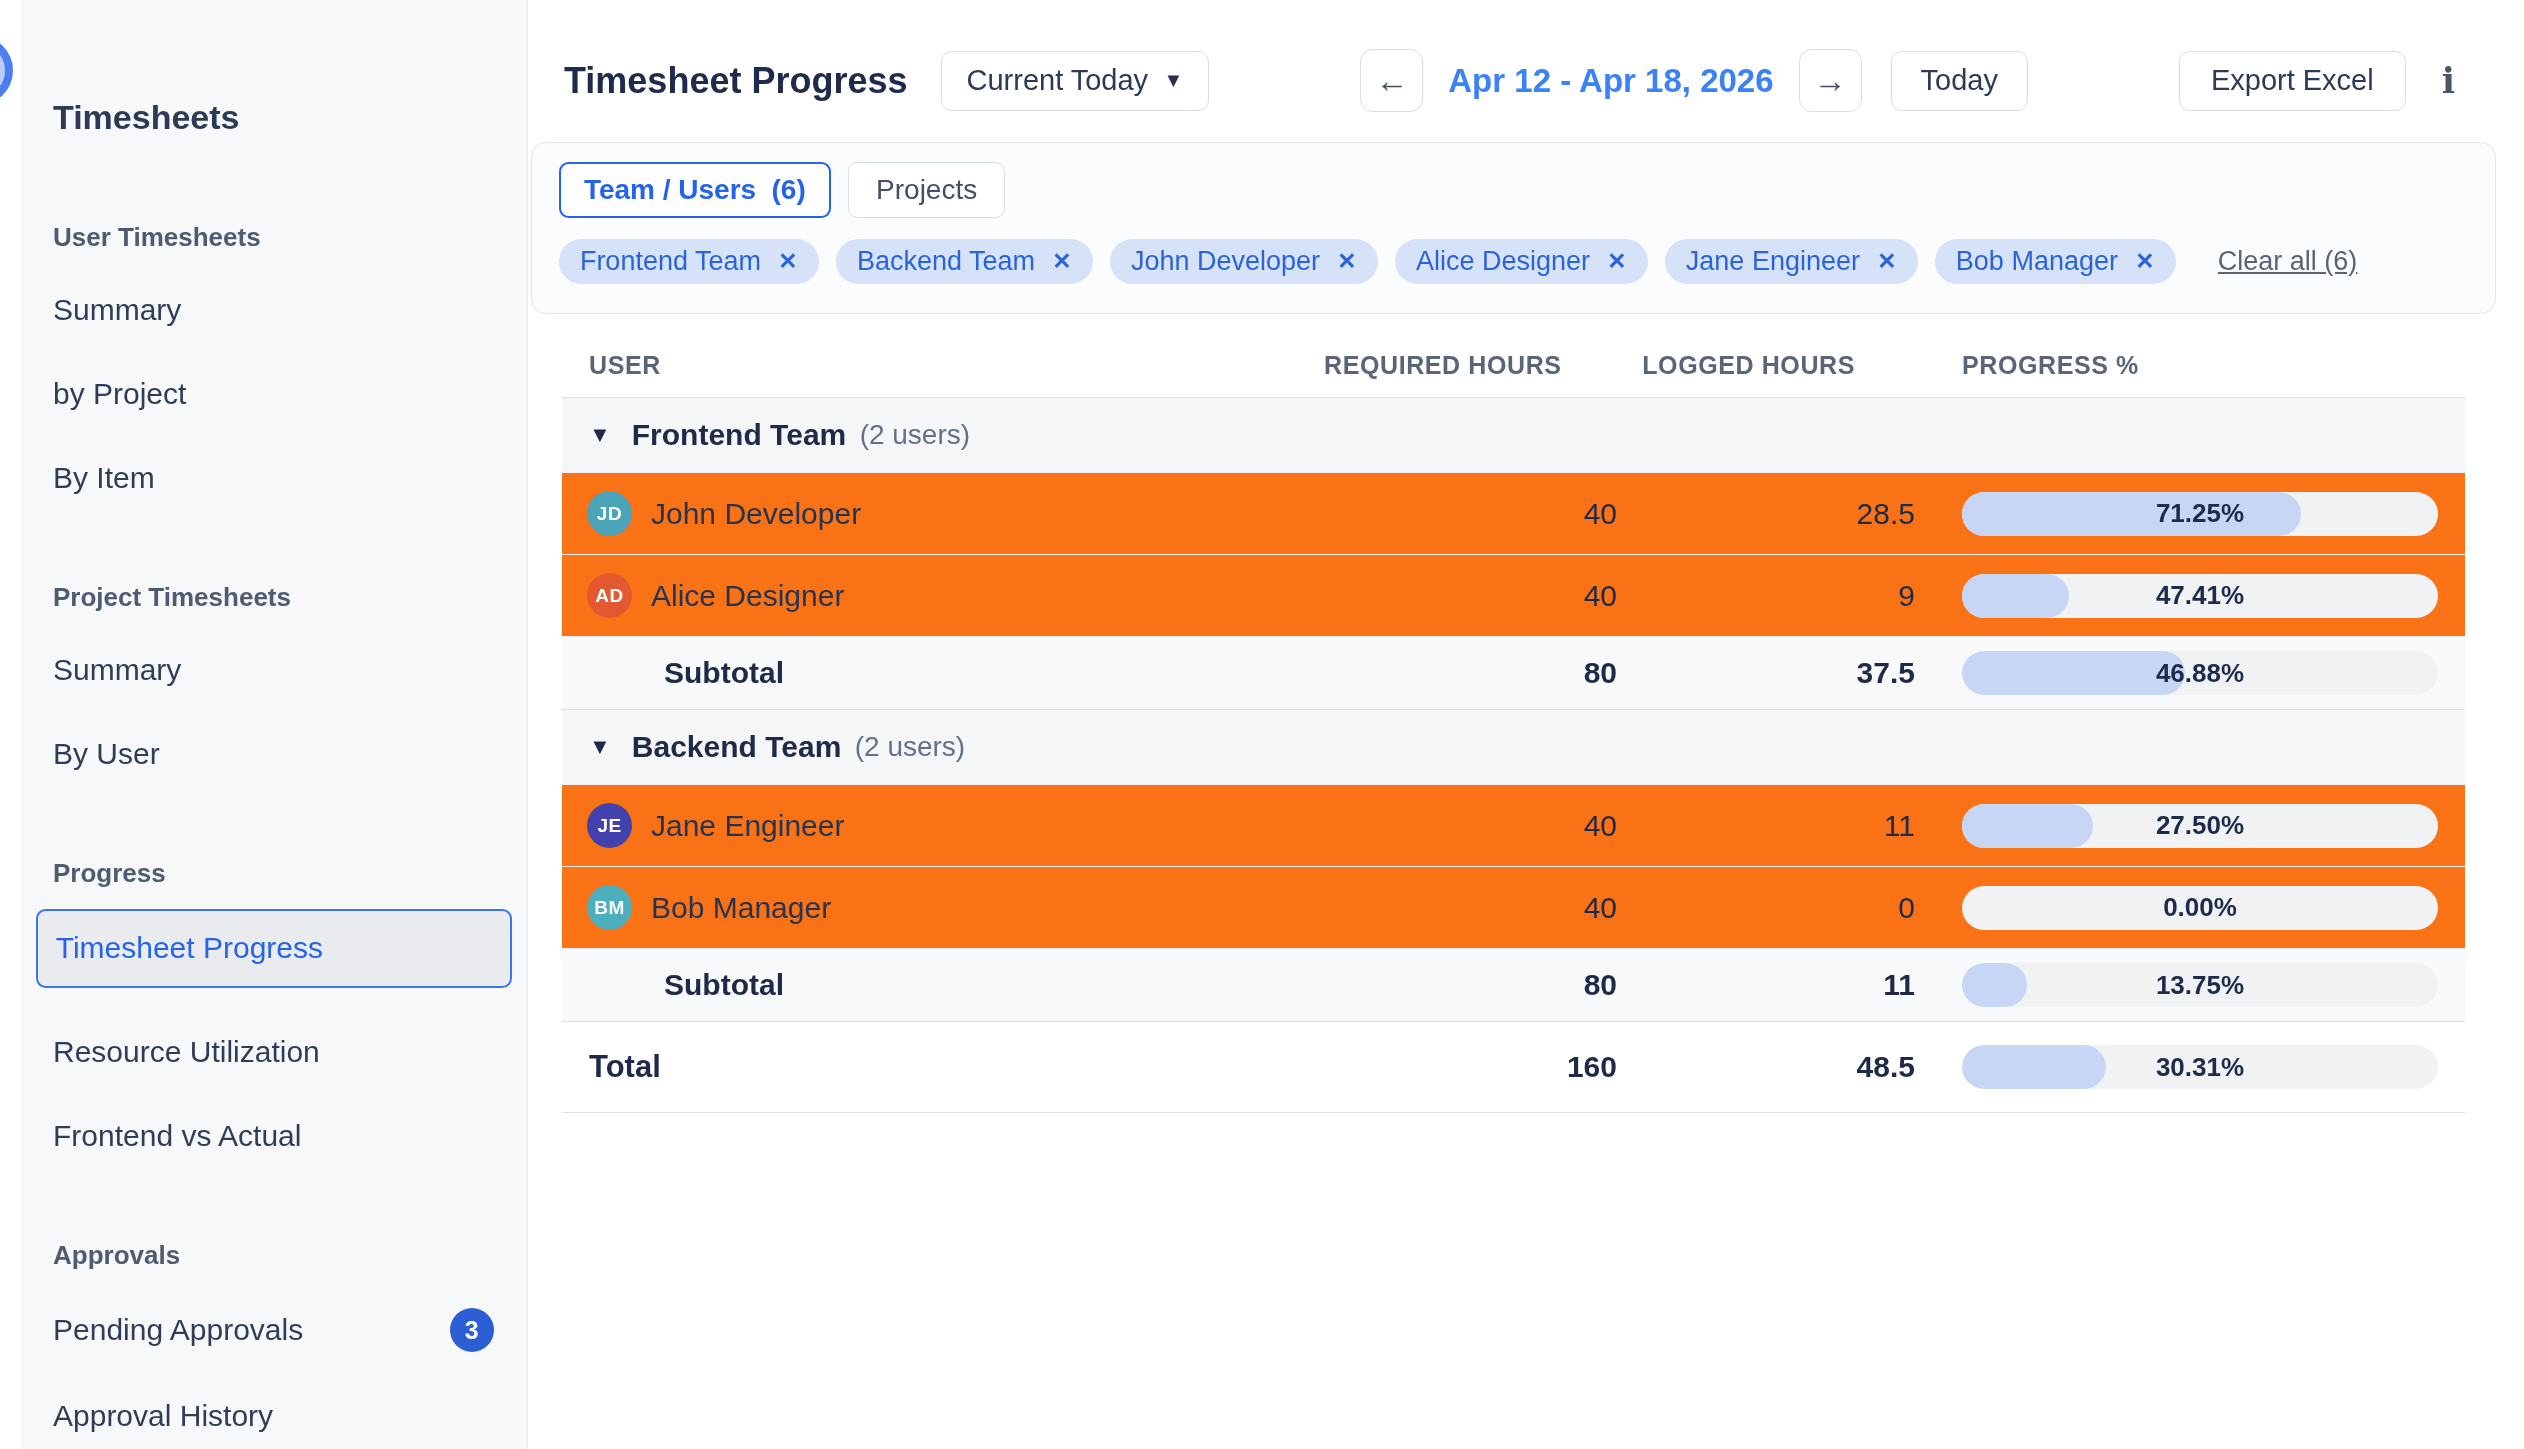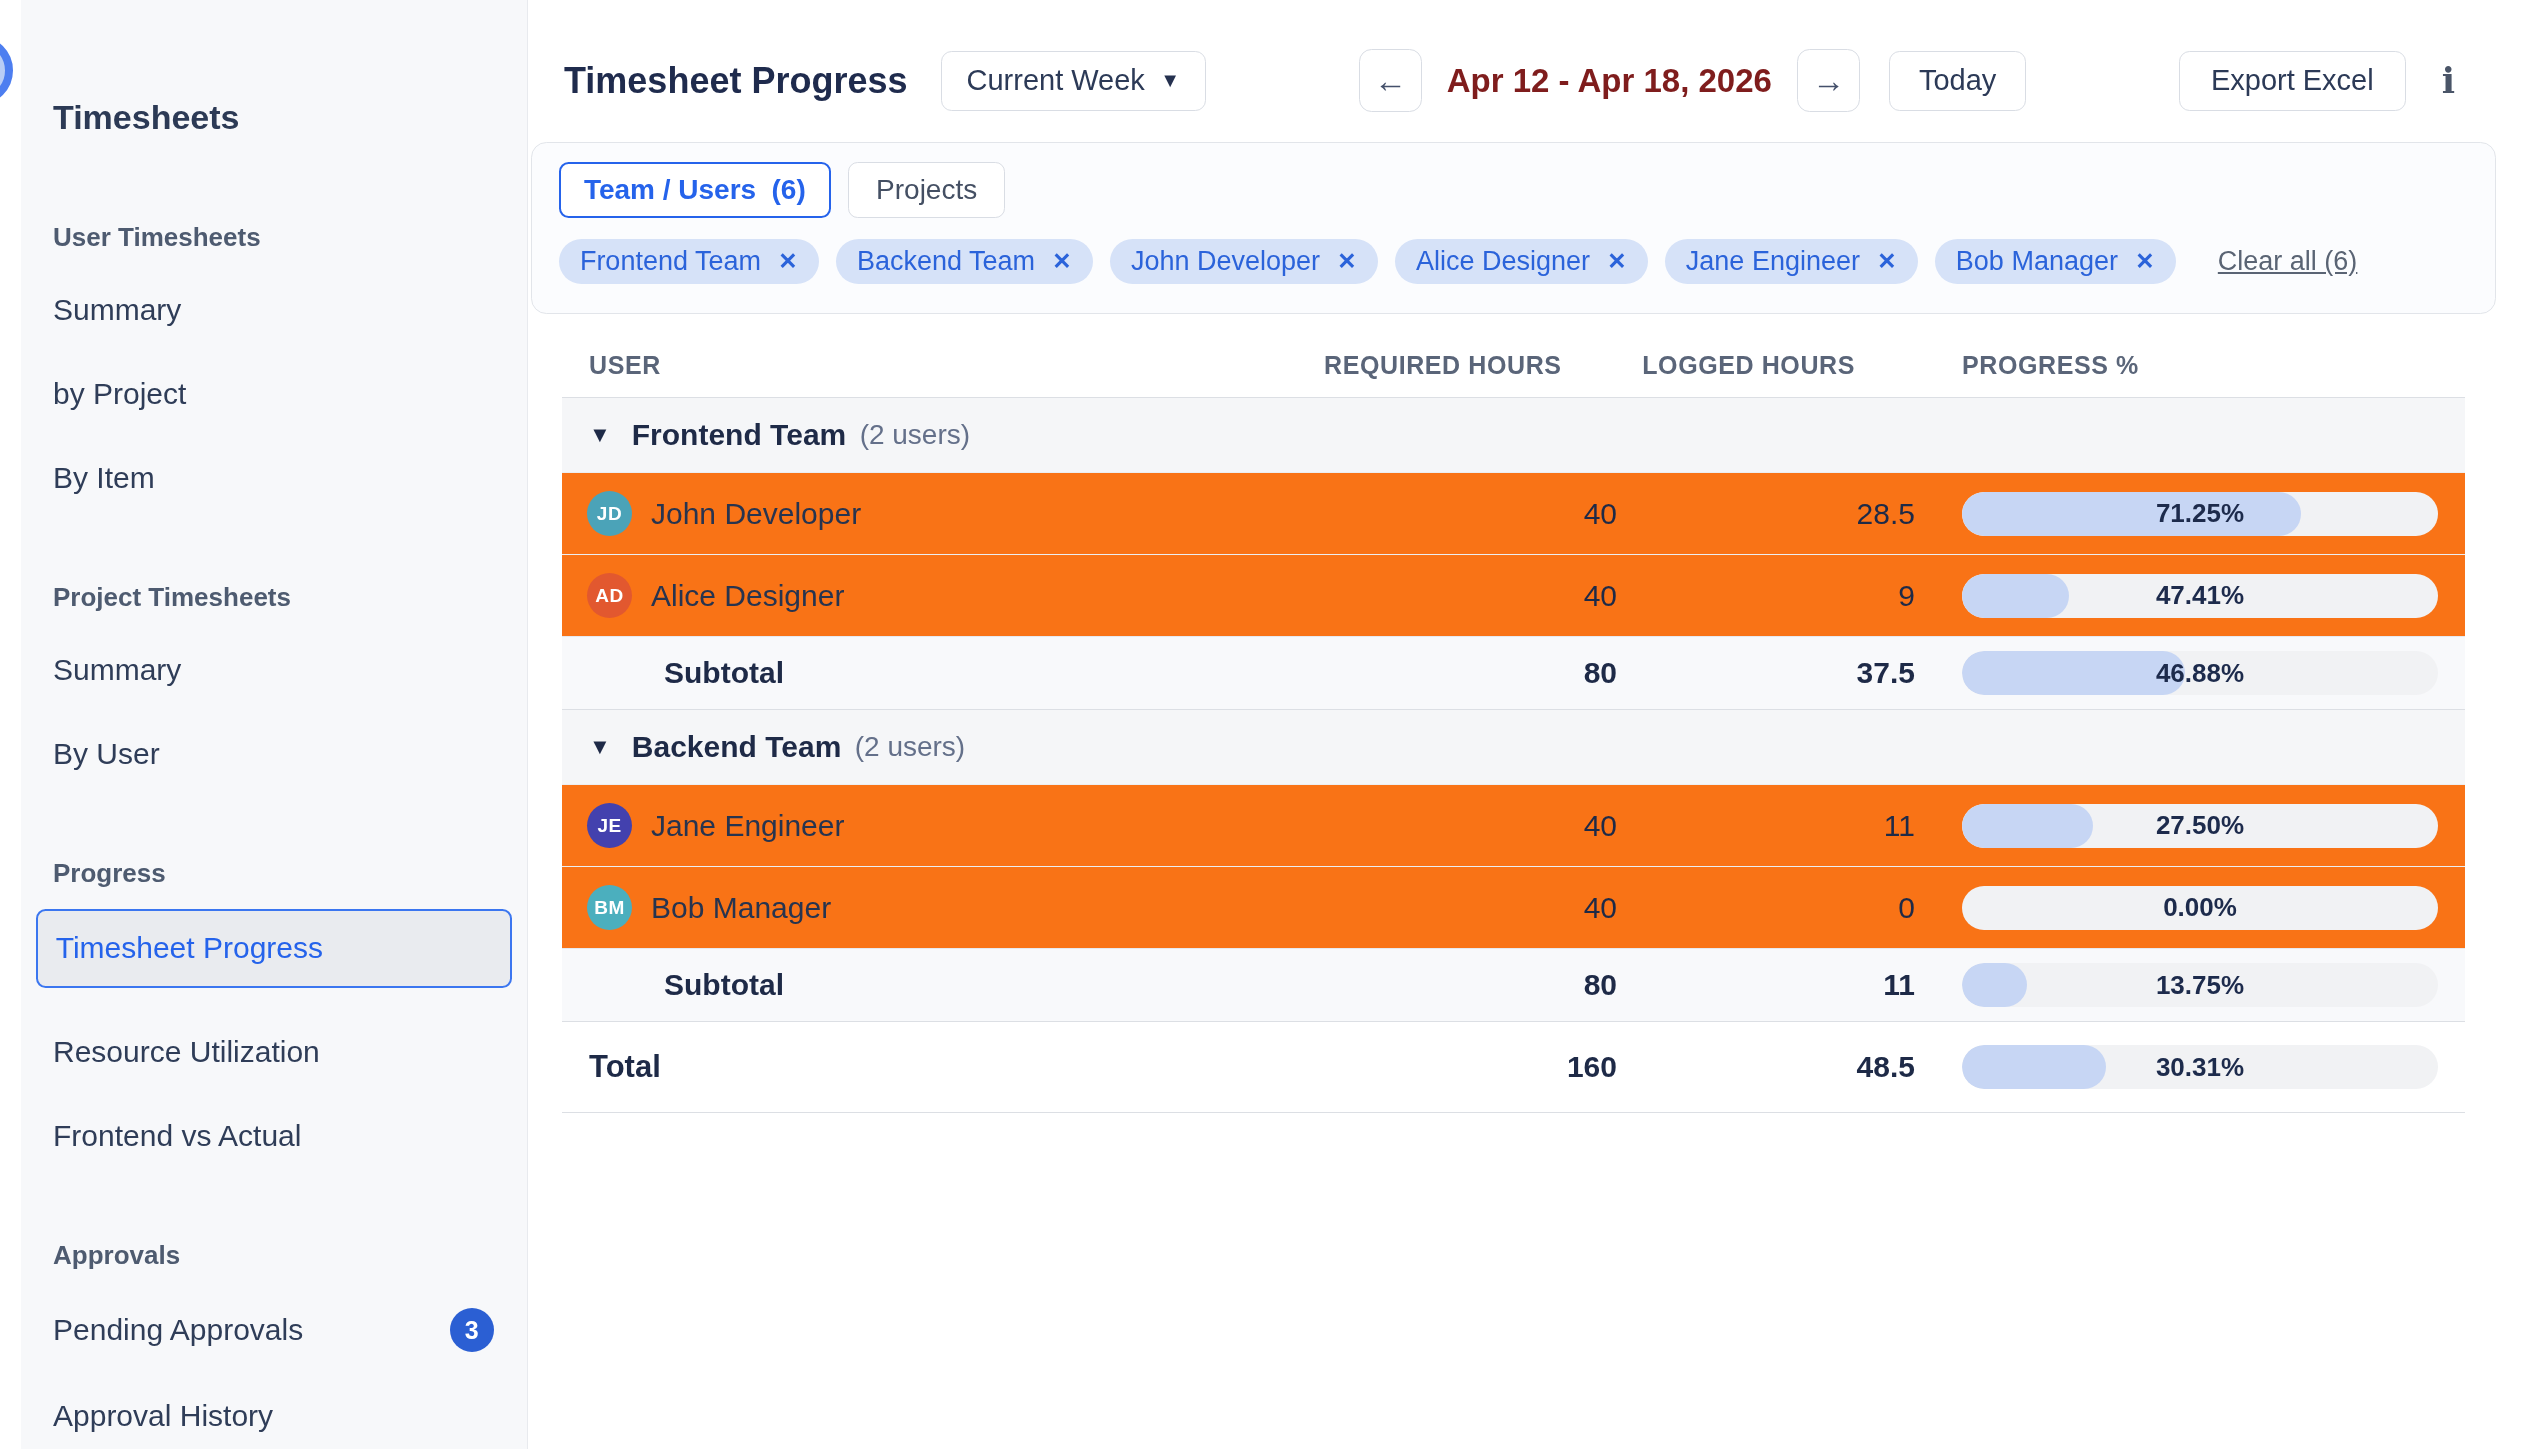--- a/index.html
+++ b/index.html
@@ -26,21 +26,21 @@
   
   .main{flex:1;background:#ffffff;display:flex;flex-direction:column;min-width:0;}
   .main-header{display:flex;align-items:center;padding:46px 70px 0 36px;height:69px;flex:none;}
   .page-title{font-size:36px;font-weight:bold;color:#1f2b4d;white-space:nowrap;}
   .btn{display:flex;align-items:center;justify-content:center;background:#ffffff;border:1.9px solid #d9dde4;
     border-radius:10.6px;color:#2c3a57;font-size:29px;font-weight:500;cursor:pointer;box-sizing:border-box;white-space:nowrap;}
   .dropdown-btn{margin-left:33px;height:60px;padding:0 25px;gap:15.4px;}
   .caret{font-size:20px;color:#25314f;}
   .center-group{display:flex;align-items:center;margin-left:auto;}
   .arrow-btn{width:63px;height:63px;border-radius:12.5px;font-size:33px;color:#44506b;font-weight:normal;}
-  .date-range{font-size:33px;font-weight:bold;color:#7f1d1d;margin:0 25px;min-width:288px;text-align:center;white-space:nowrap;}
+  .date-range{font-size:33px;font-weight:bold;color:#3b82f6;margin:0 25px;min-width:288px;text-align:center;white-space:nowrap;}
   .today-btn{height:60px;padding:0 29px;margin-left:29px;}
   .right-group{display:flex;align-items:center;margin-left:auto;}
   .export-btn{height:60px;padding:0 31px;}
   .info-icon{margin-left:36px;font-family:"DejaVu Serif",serif;font-size:35px;font-weight:bold;color:#4a5568;cursor:pointer;}
 
   
   .filter-panel{margin:27px 29px 0 2.9px;border:1.9px solid #e2e5ea;border-radius:15.4px;background:#fbfcfe;
     padding:19px 27px 29px 27px;box-sizing:border-box;flex:none;}
   .tabs-row{display:flex;align-items:center;gap:17.3px;}
   .tab{height:56px;display:flex;align-items:center;border-radius:9.6px;box-sizing:border-box;background:#ffffff;cursor:pointer;white-space:nowrap;}
@@ -112,21 +112,21 @@
         </div>
         <div class="sb-item">Approval History</div>
       </div>
   </div>
 
   <div class="main">
 
     <div class="main-header">
       <div class="page-title">Timesheet Progress</div>
       <div class="btn dropdown-btn">
-        <span>Current Week</span>
+        <span>Current Today</span>
         <span class="caret">▼</span>
       </div>
       <div class="center-group">
         <div class="btn arrow-btn">
           <span>←</span>
         </div>
         <div class="date-range">Apr 12 - Apr 18, 2026</div>
         <div class="btn arrow-btn">
           <span>→</span>
         </div>

